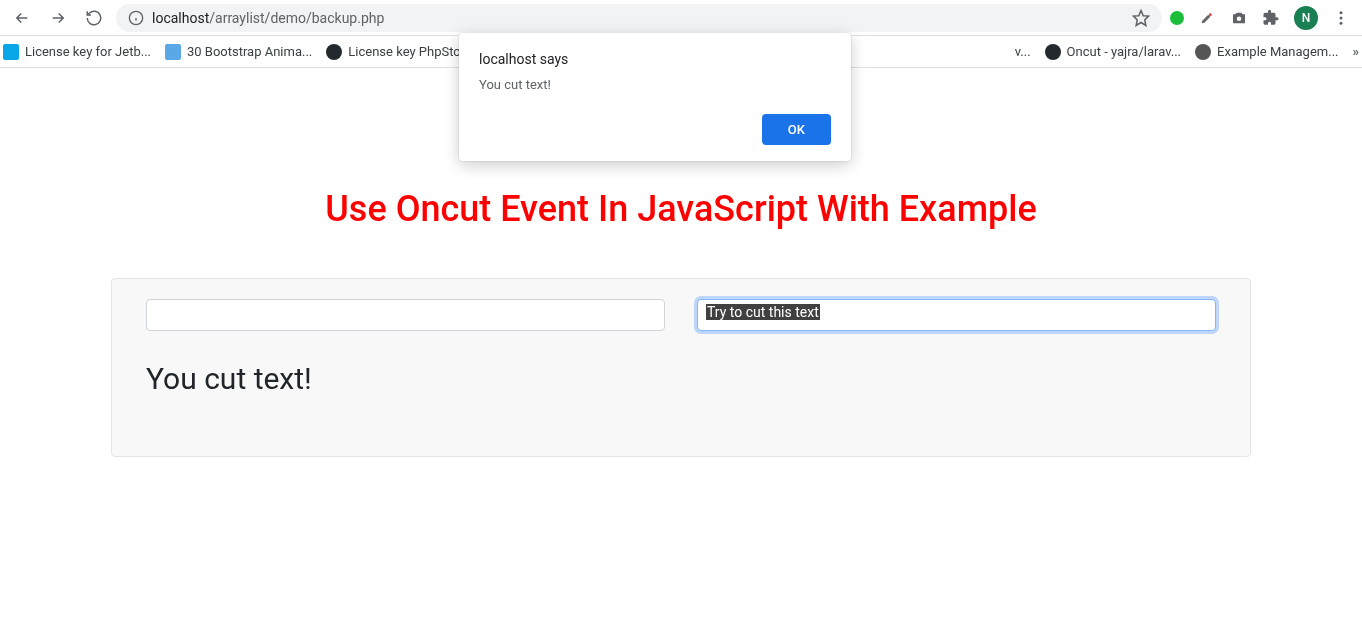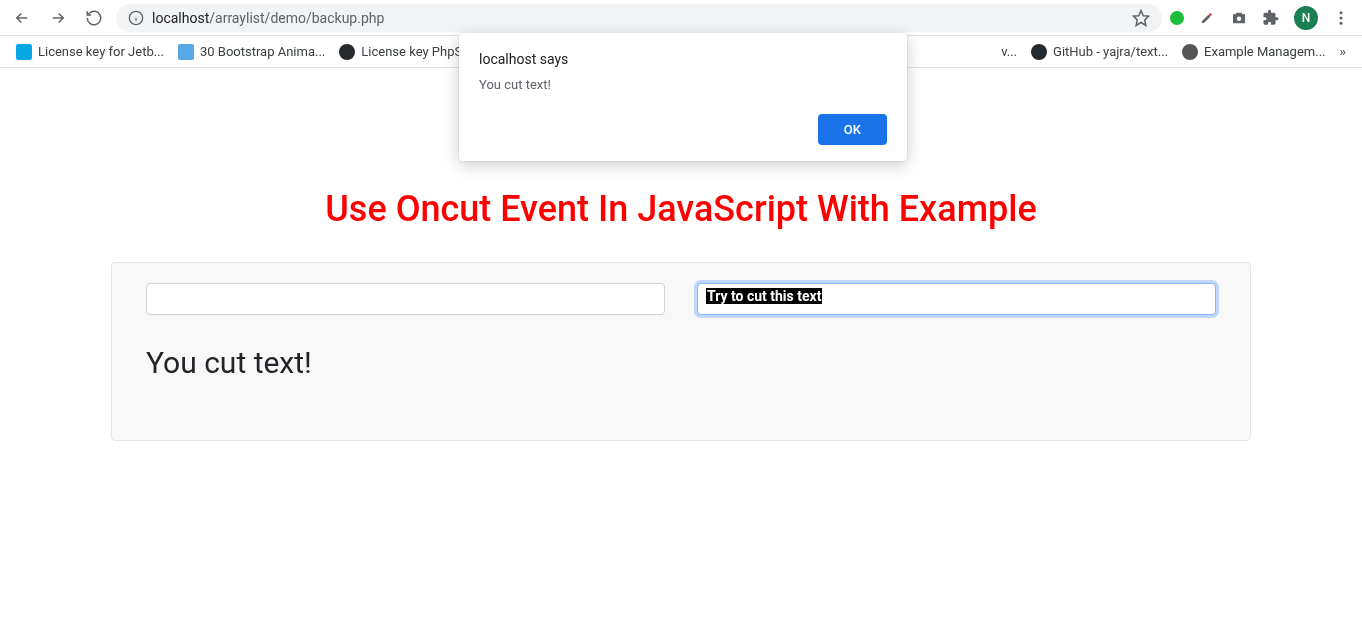--- a/index.html
+++ b/index.html
@@ -97,21 +97,21 @@
       align-items: center;
       justify-content: center;
       font-size: 12px;
       font-weight: 500;
     }
     
     .bookmarks-bar {
       height: 32px;
       display: flex;
       align-items: center;
-      padding: 0 16px;
+      padding: 0 3px;
       gap: 14px;
       border-bottom: 1px solid #e0e0e0;
       font-size: 13px;
       color: #3c4043;
     }
     .bookmark {
       display: flex;
       align-items: center;
       gap: 6px;
       cursor: pointer;
@@ -131,21 +131,21 @@
     
     .page {
       position: relative;
       padding-top: 120px;
     }
     .page-title {
       text-align: center;
       color: #ff0000;
       font-size: 36px;
       font-weight: 500;
-      margin-bottom: 32px;
+      margin-bottom: 48px;
     }
     .panel {
       width: 1140px;
       margin: 0 auto;
       background: #f8f8f8;
       border: 1px solid #e5e5e5;
       border-radius: 4px;
       padding: 20px 34px 60px;
     }
     .inputs-row {
@@ -161,36 +161,35 @@
       padding: 4px 8px;
       font-size: 14px;
       background: #fff;
     }
     .text-input.focused {
       border-color: #86b7fe;
       outline: none;
       box-shadow: 0 0 0 3px rgba(13,110,253,.25);
     }
     .input-selection {
-      background: #000000;
+      background: #404040;
       color: #fff;
       padding: 0 1px;
-      font-weight: bold;
     }
     .result-text {
       font-size: 30px;
       color: #212529;
       font-weight: 400;
     }
     
     .alert-dialog {
       position: absolute;
       top: 33px;
       left: 459px;
-      width: 448px;
+      width: 392px;
       background: #fff;
       box-shadow: 0 4px 16px rgba(0,0,0,0.2), 0 0 0 1px rgba(0,0,0,0.05);
       border-radius: 4px;
       padding: 18px 20px 16px;
       z-index: 100;
     }
     .alert-title {
       font-size: 14px;
       color: #202124;
       margin-bottom: 10px;
@@ -300,21 +299,21 @@
     <span class="favicon" style="background:#24292e;border-radius:50%"></span>
     <span>License key PhpStor...</span>
   </div>
 
   <div class="bookmark-gap"></div>
 
   <span style="color:#3c4043">v...</span>
 
   <div class="bookmark">
     <span class="favicon" style="background:#24292e;border-radius:50%"></span>
-    <span>GitHub - yajra/text...</span>
+    <span>Oncut - yajra/larav...</span>
   </div>
   <div class="bookmark">
     <span class="favicon" style="background:#555;border-radius:50%"></span>
     <span>Example Managem...</span>
   </div>
 
   <span class="bm-chevron">»</span>
 </div>
 
 <div class="alert-dialog">

